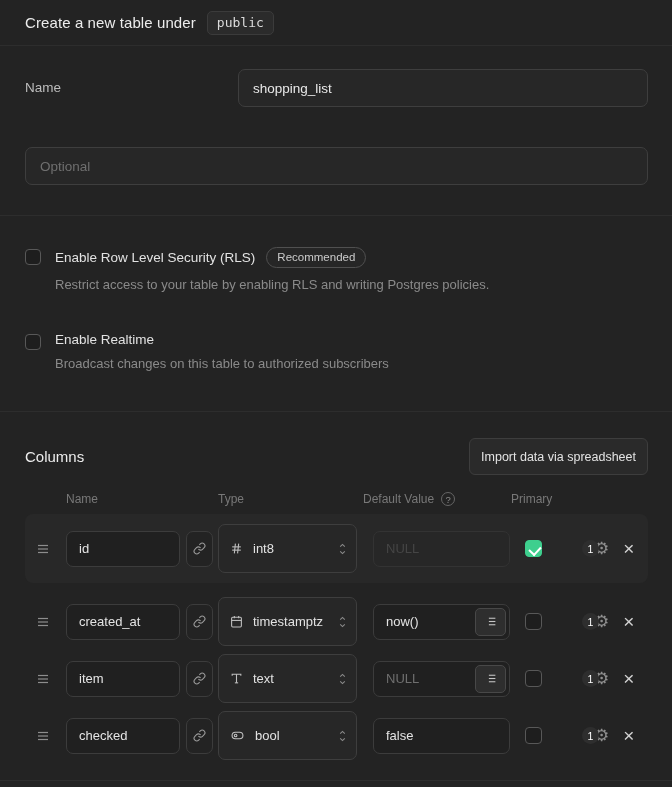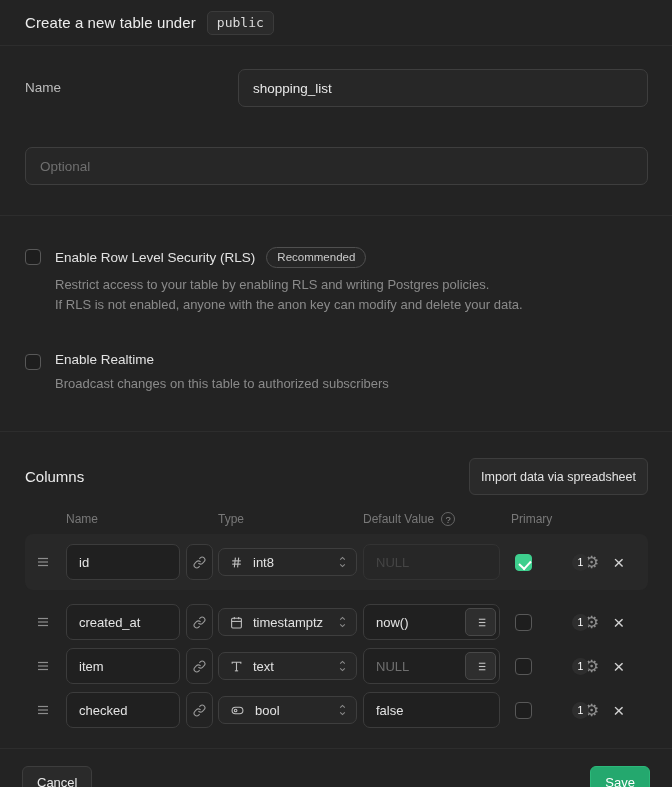--- a/index.html
+++ b/index.html
@@ -77,21 +77,21 @@
     padding:0 12px; color:#e4e4e4; font-size:13px; font-family:inherit; outline:none;
   }
   .mini-input::placeholder { color:#6f6f6f; }
   .name-input { width:114px; margin-right:6px; flex:none; }
   .link-btn {
     width:27px; height:36px; margin-right:5px; flex:none; cursor:pointer;
     background:#232323; border:1px solid #3c3c3c; border-radius:7px;
     display:flex; align-items:center; justify-content:center; color:#9a9a9a;
   }
   .type-select {
-    width:139px; height:28px; margin-right:6px; flex:none; cursor:pointer;
+    width:139px; height:49px; margin-right:16px; flex:none; cursor:pointer;
     background:#272727; border:1px solid #3e3e3e; border-radius:7px;
     display:flex; align-items:center; padding:0 8px 0 11px; gap:10px;
   }
   .type-icon { color:#c0c0c0; display:flex; flex:none; }
   .type-label { flex:1; font-size:13px; color:#e2e2e2; }
   .select-chevrons { color:#8a8a8a; display:flex; flex:none; }
 
   .default-wrap { width:137px; margin-right:15px; position:relative; flex:none; }
   .default-input { width:100%; }
   .default-input.has-menu { padding-right:40px; }
@@ -154,21 +154,20 @@
 <div class="section-toggles divider-b">
   <div class="toggle-block">
     <div class="checkbox"></div>
     <div>
       <div class="toggle-label-line">
         <span class="toggle-label">Enable Row Level Security (RLS)</span>
         <span class="badge-pill">Recommended</span>
       </div>
       <div class="toggle-desc">
         <div>Restrict access to your table by enabling RLS and writing Postgres policies.</div>
-        <div>If RLS is not enabled, anyone with the anon key can modify and delete your data.</div>
       </div>
     </div>
   </div>
   <div class="toggle-block">
     <div class="checkbox"></div>
     <div>
       <div class="toggle-label-line">
         <span class="toggle-label">Enable Realtime</span>
       </div>
       <div class="toggle-desc">Broadcast changes on this table to authorized subscribers</div>

